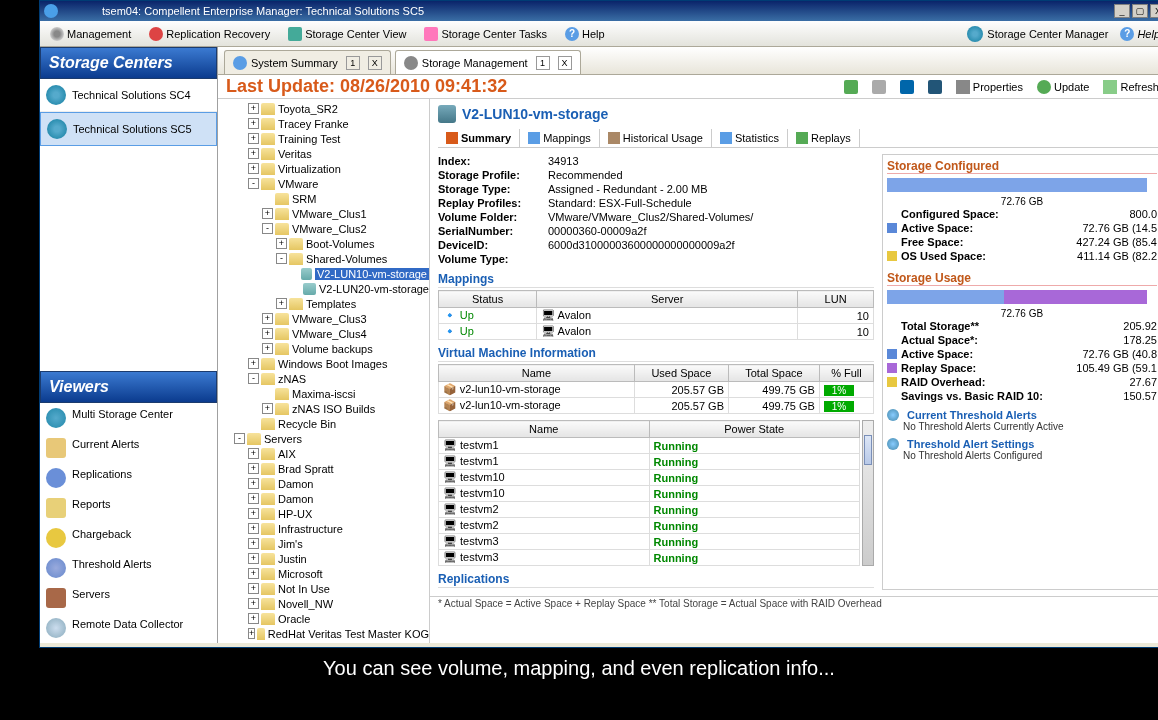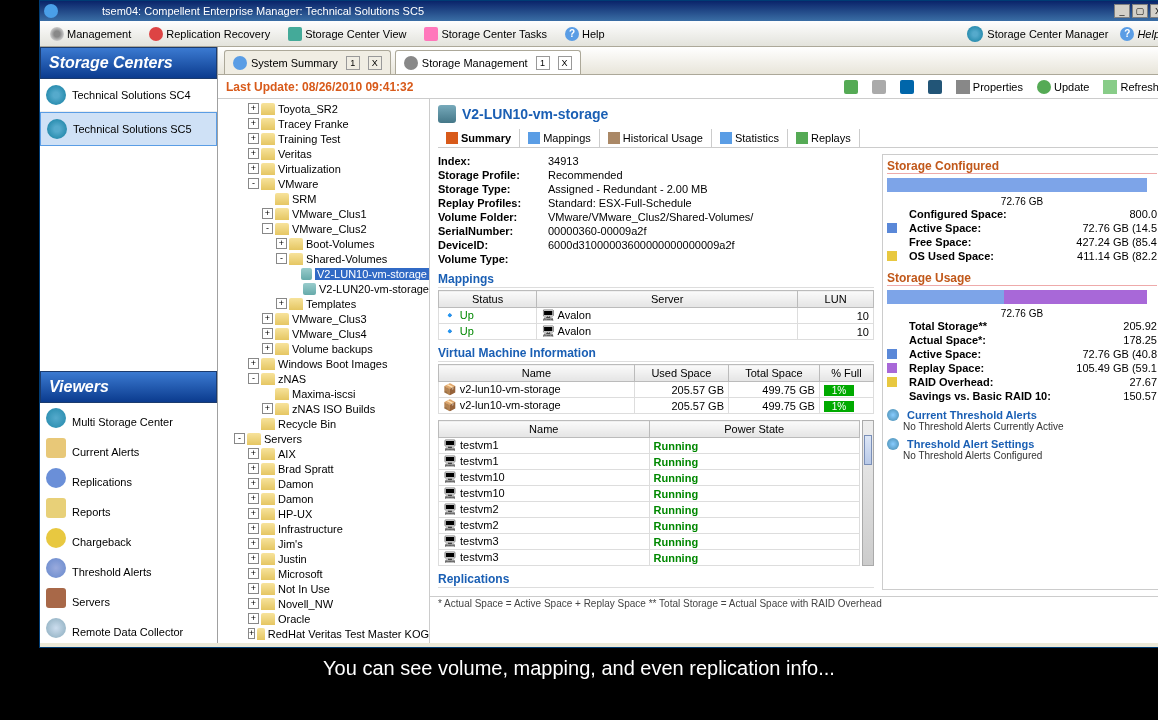--- a/index.html
+++ b/index.html
@@ -20,41 +20,41 @@
 .menu-icon.help { background: #5a9de5; border-radius: 50%; color: #fff; text-align: center; line-height: 14px; font-weight: bold; font-size: 10px; }
 .menubar-right { margin-left: auto; display: flex; align-items: center; gap: 8px; }
 .scm-label { display: flex; align-items: center; gap: 4px; }
 .scm-icon { width: 16px; height: 16px; background: radial-gradient(#5ac 20%, #28a 80%); border-radius: 50%; }
 .main { display: flex; height: 596px; }
 .leftcol { width: 178px; background: #fff; border-right: 1px solid #a0a0a0; display: flex; flex-direction: column; }
 .panel-head { background: linear-gradient(#3b7ad1, #0b3b8e); color: #fff; font-size: 16px; font-weight: bold; padding: 6px 8px; border: 1px solid #1b3b6e; font-style: italic; }
 .sc-item { display: flex; align-items: center; gap: 6px; padding: 6px; cursor: pointer; border-bottom: 1px solid #eee; }
 .sc-item.selected { background: #cfe1f6; border: 1px solid #5a9de5; }
 .sc-icon { width: 20px; height: 20px; background: radial-gradient(#5ac 20%, #28a 80%); border-radius: 50%; }
-.viewer-item { display: flex; align-items: flex-end; gap: 6px; padding: 5px 6px; cursor: pointer; }
+.viewer-item { display: flex; align-items: flex-start; gap: 6px; padding: 5px 6px; cursor: pointer; }
 .viewer-icon { width: 20px; height: 20px; border-radius: 3px; }
 .vi-multi { background: radial-gradient(#5ac, #28a); border-radius: 50%; }
 .vi-alert { background: #e8c878; }
 .vi-repl { background: #6a8fd8; border-radius: 50%; }
 .vi-report { background: #e8d078; }
 .vi-charge { background: #e8c840; border-radius: 50%; }
 .vi-thresh { background: radial-gradient(#9ad, #68c); border-radius: 50%; }
 .vi-serv { background: #a86848; }
 .vi-remote { background: radial-gradient(#cde, #8ab); border-radius: 50%; }
 .centercol { flex: 1; display: flex; flex-direction: column; background: #fff; }
 .tabbar { height: 28px; background: linear-gradient(#fff, #e8e5da); border-bottom: 1px solid #aca899; display: flex; align-items: flex-end; padding-left: 6px; }
 .tab { height: 24px; background: #fff; border: 1px solid #aca899; border-bottom: none; border-radius: 3px 3px 0 0; padding: 3px 8px; margin-right: 4px; display: flex; align-items: center; gap: 4px; cursor: pointer; }
 .tab.inactive { background: #f0ede3; }
 .tab-icon { width: 14px; height: 14px; border-radius: 50%; }
 .tab-sys { background: #5a9de5; }
 .tab-sm { background: #888; }
 .tab-close { width: 14px; height: 14px; border: 1px solid #999; font-size: 9px; text-align: center; line-height: 12px; cursor: pointer; margin-left: 4px; }
 .content-row { display: flex; flex: 1; overflow: hidden; }
 .updatebar { height: 24px; display: flex; align-items: center; padding: 0 8px; border-bottom: 1px solid #ccc; }
-.lastupdate { color: #d85a1a; font-weight: bold; font-size: 12px; }
+.lastupdate { color: #d85a1a; font-weight: bold; font-size: 18px; }
 .updatebar-right { margin-left: auto; display: flex; gap: 8px; align-items: center; }
 .ub-btn { display: flex; align-items: center; gap: 3px; cursor: pointer; padding: 2px 3px; }
 .ub-ic { width: 14px; height: 14px; }
 .ub-back { background: #5a5; border-radius: 2px; }
 .ub-fwd { background: #aaa; border-radius: 2px; }
 .ub-mon { background: #06a; border-radius: 2px; }
 .ub-save { background: #257; border-radius: 2px; }
 .ub-prop { background: #888; }
 .ub-upd { background: #5a5; border-radius: 50%; }
 .ub-ref { background: #8c8; }
@@ -93,21 +93,21 @@
 .mini-table { width: 100%; border-collapse: collapse; border: 1px solid #bbb; }
 .mini-table th { background: linear-gradient(#fafafa, #e4e4e4); border: 1px solid #bbb; padding: 2px 4px; font-weight: normal; text-align: center; }
 .mini-table td { border: 1px solid #ddd; padding: 1px 4px; }
 .status-up { color: #080; }
 .pct-bar { background: #0a0; color: #fff; text-align: center; font-size: 10px; padding: 0 4px; display: inline-block; min-width: 30px; }
 .running { color: #080; font-weight: bold; }
 .sc-head { color: #c1581a; font-weight: bold; font-size: 12px; border-bottom: 1px solid #eaa; }
 .bar { height: 14px; width: 260px; background: #7da4e8; margin: 4px 0; position: relative; }
 .bar-label { text-align: center; font-size: 10px; }
 .bar2 { height: 14px; width: 260px; background: linear-gradient(to right, #7da4e8 0%, #7da4e8 45%, #a868d8 45%, #a868d8 100%); margin: 4px 0; }
-.legend-row { display: flex; align-items: center; gap: 12px; padding: 1px 0; }
+.legend-row { display: flex; align-items: center; gap: 4px; padding: 1px 0; }
 .legend-sq { width: 10px; height: 10px; }
 .legend-key { font-weight: bold; flex: 1; }
 .legend-val { text-align: right; }
 .alert-head { color: #1a5fb4; font-weight: bold; font-size: 11px; display: flex; align-items: center; gap: 8px; margin-top: 6px; }
 .alert-ic { width: 12px; height: 12px; background: radial-gradient(#8cf, #48a); border-radius: 50%; }
 .alert-sub { font-size: 10px; color: #333; padding-left: 16px; }
 .footnote { font-size: 10px; color: #444; padding: 1px 8px; border-top: 1px solid #ccc; }
 .caption { position: absolute; bottom: 40px; left: 0; right: 0; color: #fff; font-size: 20px; text-align: center; z-index: 100; }
 .vm-table-wrap { position: relative; }
 .vm-scroll { position: absolute; right: 0; top: 0; bottom: 0; width: 12px; background: linear-gradient(#eee,#ccc); border: 1px solid #aaa; }

